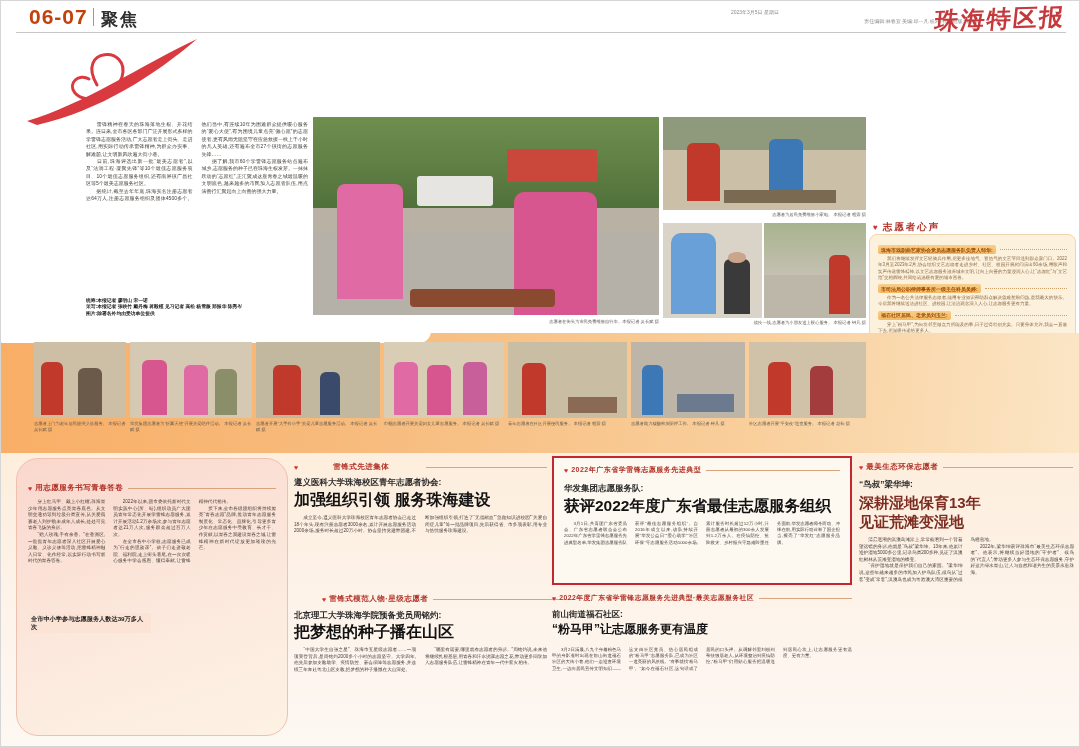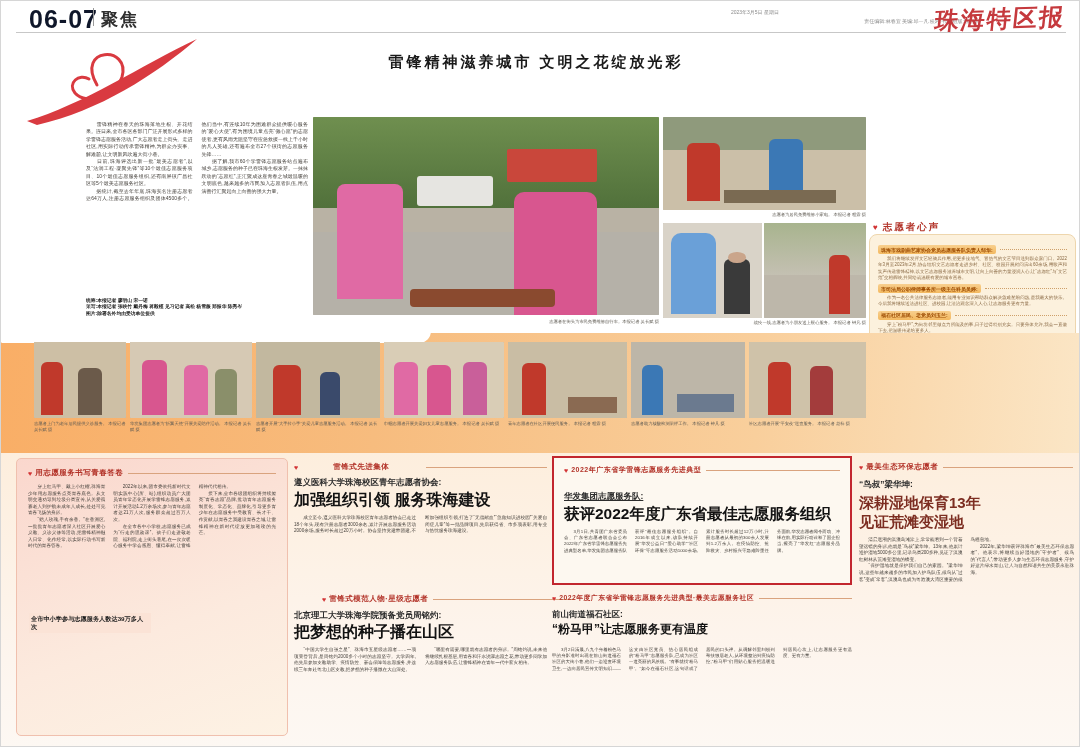--- a/index.html
+++ b/index.html
@@ -1,20 +1,20 @@
 <!DOCTYPE html>
 <html><head>
 <meta charset="utf-8">
 <style>
   html,body{margin:0;padding:0;background:#f2f2f2;}
   .page{position:relative;width:1080px;height:747px;background:#ffffff;border:1px solid #d6d6d6;
         box-sizing:border-box;font-family:"Liberation Sans","DejaVu Sans",sans-serif;overflow:hidden;margin:0 auto;}
   .abs{position:absolute;}
   
-  .edition{font-size:25px;font-weight:bold;color:#0f172a;letter-spacing:1px;}
+  .edition{font-size:21px;font-weight:bold;color:#c2410c;letter-spacing:1px;}
   .secname{font-size:17px;font-weight:bold;color:#2f2f2f;letter-spacing:2px;}
   .hdr-small{font-size:5px;color:#8a8a8a;text-align:right;line-height:7px;white-space:nowrap;}
   .masthead{font-size:24px;font-weight:900;color:#c5393d;letter-spacing:2px;
             font-family:"Liberation Serif","DejaVu Serif",serif;transform:skewX(-8deg) rotate(-2deg);}
   .hdr-rule{border-top:1.5px solid #c7c7c7;}
   
   .kicker{font-size:15px;font-weight:bold;color:#1a1a1a;letter-spacing:3px;text-align:center;}
   .mainhead{font-size:40px;font-weight:900;color:#0c0c0c;text-align:center;letter-spacing:1px;white-space:nowrap;}
   
   .colsbody{font-size:4.6px;line-height:6.6px;color:#45413c;text-align:justify;overflow:hidden;white-space:pre-line;}
@@ -37,21 +37,21 @@
   .vbox{background:#fcf1dd;border:1px solid #eed6ad;border-radius:8px;box-sizing:border-box;padding:7px 8px;}
   .ventry-head{display:flex;align-items:center;margin:3px 0 2px;}
   .ventry-head .pill{font-size:5px;font-weight:bold;color:#9c4a00;background:linear-gradient(#f8cf8e,#f3b960);
                      border-radius:2px;padding:1.5px 3px;white-space:nowrap;}
   .ventry-head .dots{flex:1;border-bottom:1px dotted #cfa06a;margin-left:4px;}
   .ventry-body{font-size:4.5px;line-height:6.3px;color:#8a6a45;text-align:justify;}
   
   .strip-band{background:linear-gradient(95deg,#f9ae66 0%,#f7bc7e 35%,#f9cf9c 70%,#fbe6c6 100%);}
   .bottom-band{background:linear-gradient(180deg,#fdeedd,#fdf5ee 70%,#fdf8f3);}
   .leftbox{background:linear-gradient(160deg,#fad7cd,#fceade 60%,#fdf2e4);border:1px solid #f0c0ae;
-           border-radius:5px;box-sizing:border-box;padding:9px 11px;}
+           border-radius:22px;box-sizing:border-box;padding:24px 11px;}
   .redbox{border:2px solid #c2262e;background:#fdf8f0;box-sizing:border-box;padding:7px 10px;}
   .subhead-bold{font-size:6.2px;line-height:8px;font-weight:900;color:#1c1c1c;background:#fbe3d6;padding:2px 2px;}
 </style>
 </head>
 <body>
 
 <div class="page">
 
   <div class="abs edition" style="left:28px;top:4px;">06-07</div>
   <div class="abs" style="left:92px;top:7px;height:18px;border-left:1px solid #9a9a9a;"></div>
@@ -59,21 +59,20 @@
   <div class="abs hdr-small" style="right:300px;top:8px;">2023年3月5日 星期日</div>
   <div class="abs hdr-small" style="right:100px;top:17px;">责任编辑:林春宜 美编:邱一凡 校对:韦驮 组版:陈丽娟</div>
   <div class="abs masthead" style="right:14px;top:2px;">珠海特区报</div>
   <div class="abs hdr-rule" style="left:15px;top:31px;width:1050px;"></div>
 
   <svg class="abs" style="left:26px;top:32px;" width="172" height="92" viewBox="0 0 172 92">
     <path d="M70 52 C 48 14, 104 12, 95 44 C 90 60, 60 74, 48 60 C 40 50, 52 40, 62 46" fill="none" stroke="#d93a40" stroke-width="3" stroke-linecap="round"></path>
     <path d="M0 88 C 55 72, 115 32, 170 6 C 128 42, 72 78, 10 92 Z" fill="#d93a40"></path>
   </svg>
 
-  <div class="abs kicker" style="left:300px;top:52px;width:470px;">雷锋精神滋养城市  文明之花绽放光彩</div>
 
   <div class="abs colsbody" style="left:85px;top:120px;width:222px;height:174px;column-count:2;column-gap:9px;font-size:5px;line-height:7.4px;">　　雷锋精神在春天的珠海落地生根、开花结果。连日来,全市各区各部门广泛开展形式多样的学雷锋志愿服务活动,广大志愿者走上街头、走进社区,用实际行动传承雷锋精神,为群众办实事、解难题,让文明新风吹遍大街小巷。
 　　日前,珠海评选出新一批“最美志愿者”,以及“法润工程·凝聚先锋”等10个最佳志愿服务项目、10个最佳志愿服务组织,还有南屏镇广昌社区等5个最美志愿服务社区。
 　　据统计,截至去年年底,珠海实名注册志愿者达64万人,注册志愿服务组织及团体4500多个。他们当中,有连续10年为困难群众提供暖心服务的“爱心大使”,有为困境儿童点亮“微心愿”的志愿使者,更有风雨无阻坚守在应急救援一线上千小时的凡人英雄,还有遍布全市27个镇街的志愿服务先锋……
 　　据了解,我市60个学雷锋志愿服务站点遍布城乡,志愿服务的种子已在珠海生根发芽。一抹抹跃动的“志愿红”,正汇聚成这座青春之城最温暖的文明底色,越来越多的市民加入志愿者队伍,用点滴善行汇聚起向上向善的强大力量。</div>
   <div class="abs lead-credit" style="left:85px;top:297px;width:222px;">统筹:本报记者 廖明山 宋一诺
 采写:本报记者 张映竹 戴丹梅 蒋毅槿 见习记者 高松 杨雪薇 郑振华 陈秀岑
 图片:除署名外均由受访单位提供</div>
 
   <div class="photo" style="left:312px;top:116px;width:346px;height:198px;">
@@ -219,21 +218,21 @@
   <div class="abs arttitle" style="left:293px;top:621px;font-size:16px;">把梦想的种子播在山区</div>
   <div class="abs colsbody" style="left:293px;top:646px;width:253px;height:88px;column-count:2;column-gap:9px;">　　“中国大学生自强之星”、珠海市五星级志愿者……一项项荣誉背后,是周铭灼2000多个小时的志愿坚守。大学四年,他先后参加支教助学、疫情防控、赛会保障等志愿服务,并连续三年奔赴粤北山区支教,把梦想的种子播撒在大山深处。
 　　“哪里有需要,哪里就有志愿者的身影。”周铭灼说,未来他将继续扎根基层,用青春和汗水浇灌志愿之花,带动更多同学加入志愿服务队伍,让雷锋精神在青年一代中薪火相传。</div>
 
   <div class="abs redbox" style="left:551px;top:455px;width:300px;height:129px;">
     <div class="tagrow">
       <span class="heart">♥</span>
       <span class="tagtext" style="font-size:7px;">2022年广东省学雷锋志愿服务先进典型</span>
       <span class="tagline"></span>
     </div>
-    <div class="kicker2" style="margin-top:16px;text-decoration:underline;">华发集团志愿服务队:</div>
+    <div class="kicker2" style="margin-top:8px;">华发集团志愿服务队:</div>
     <div class="arttitle" style="font-size:15.5px;margin-top:1px;">获评2022年度广东省最佳志愿服务组织</div>
     <div class="colsbody" style="position:relative;margin-top:4px;height:58px;column-count:4;column-gap:8px;font-size:4.4px;line-height:6.2px;">　　3月1日,共青团广东省委员会、广东省志愿者联合会公布2022年广东省学雷锋志愿服务先进典型名单,华发集团志愿服务队获评“最佳志愿服务组织”。自2016年成立以来,该队持续开展“华发公益日”“爱心助学”“社区环保”等志愿服务活动1000余场,累计服务时长超过12万小时,注册志愿者从最初的300余人发展到1.2万余人。在疫情防控、抢险救灾、乡村振兴等急难险重任务面前,华发志愿者闻令而动、冲锋在前,用实际行动诠释了国企担当,擦亮了“华发红”志愿服务品牌。</div>
   </div>
 
   <div class="abs tagrow" style="left:551px;top:592px;width:300px;">
     <span class="heart">♥</span>
     <span class="tagtext" style="font-size:6.8px;">2022年度广东省学雷锋志愿服务先进典型·最美志愿服务社区</span>
     <span class="tagline"></span>
   </div>
   <div class="abs kicker2" style="left:551px;top:608px;">前山街道福石社区:</div>

